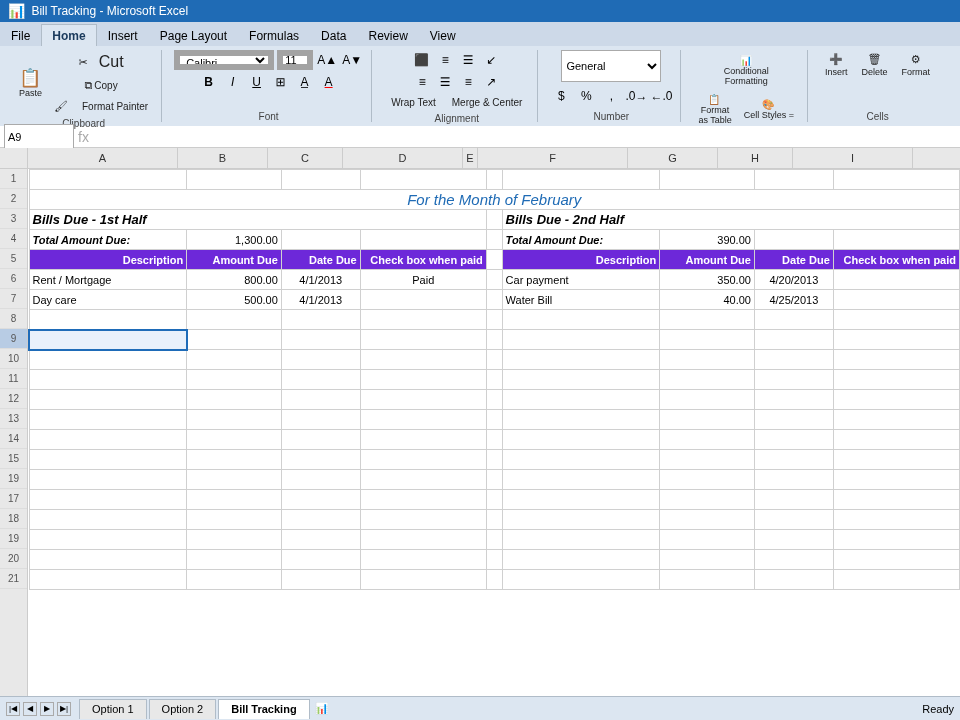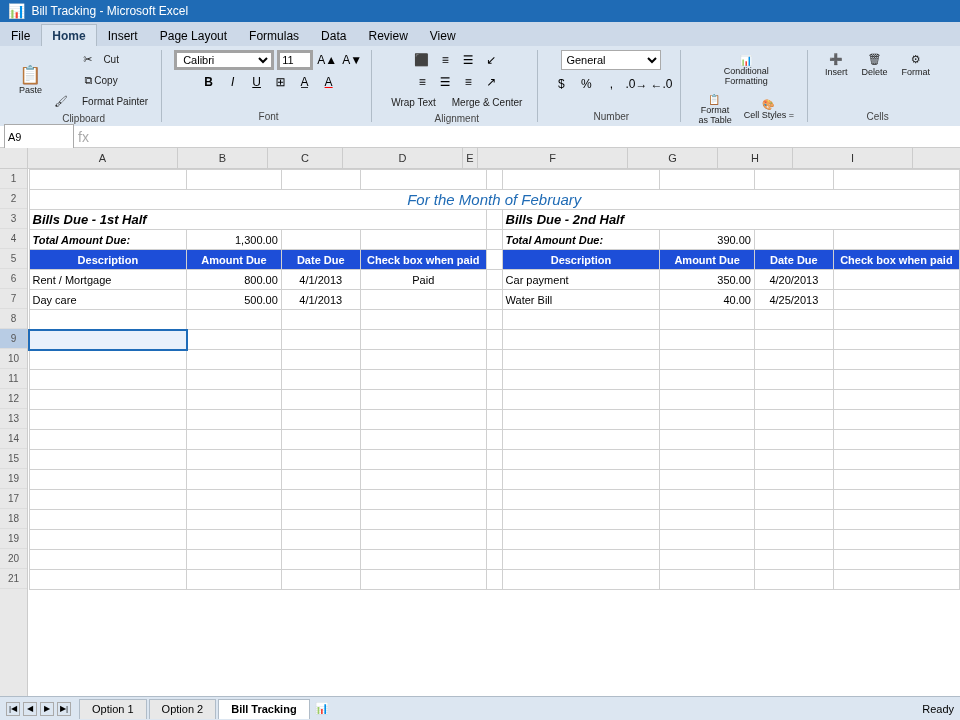--- a/index.html
+++ b/index.html
@@ -94,21 +94,21 @@
 
     .font-selector {
       display: flex;
       align-items: center;
       gap: 3px;
       margin-bottom: 2px;
     }
     .font-selector select, .font-selector input {
       height: 20px;
       font-size: 11px;
-      border: 3px solid #a3a3a3;
+      border: 6px solid #a3a3a3;
       background: white;
       padding: 0 2px;
     }
     .font-name-select { width: 100px; }
     .font-size-input { width: 36px; }
 
     .format-row {
       display: flex;
       align-items: center;
       gap: 2px;
@@ -119,21 +119,21 @@
       border: 1px solid transparent;
       cursor: pointer;
       font-size: 12px;
       display: flex; align-items: center; justify-content: center;
       border-radius: 2px;
     }
 
     .align-group { display: flex; align-items: center; gap: 1px; }
 
     .number-format-select {
-      height: 20px;
+      height: 32px;
       font-size: 11px;
       border: 1px solid #aaa;
       background: white;
       width: 100px;
     }
 
     
     .formula-bar {
       display: flex;
       align-items: center;
@@ -243,24 +243,24 @@
       font-size: 11px;
       white-space: nowrap;
       overflow: hidden;
       vertical-align: middle;
     }
     table.cells-table td.selected-cell {
       border: 2px solid #1e6bb8;
       background: #e8f0fb;
     }
     table.cells-table td.header-cell {
-      background: #1d4ed8;
+      background: #6d28d9;
       color: white;
       font-weight: bold;
-      text-align: center;
+      text-align: right;
     }
     table.cells-table td.section-title {
       font-style: italic;
       font-size: 13px;
       font-weight: normal;
     }
     table.cells-table td.label-bold {
       font-weight: bold;
       font-style: italic;
     }
@@ -359,21 +359,21 @@
 
   <div class="ribbon-group">
     <div class="ribbon-buttons-row">
       <button class="ribbon-btn">
         <span class="ribbon-btn-icon">📋</span>
         <span class="ribbon-btn-label">Paste</span>
       </button>
       <div style="display:flex;flex-direction:column;gap:2px;">
         <button class="ribbon-btn" style="flex-direction:row;">
           <span>✂</span>
-          <span style="font-size:10px;margin-left:11px;">Cut</span>
+          <span style="font-size:16px;margin-left:11px;">Cut</span>
         </button>
         <button class="ribbon-btn" style="flex-direction:row;">
           <span>⧉</span>
           <span style="font-size:10px;margin-left:2px;">Copy</span>
         </button>
         <button class="ribbon-btn" style="flex-direction:row;">
           <span>🖌</span>
           <span style="font-size:10px;margin-left:14px;">Format Painter</span>
         </button>
       </div>

